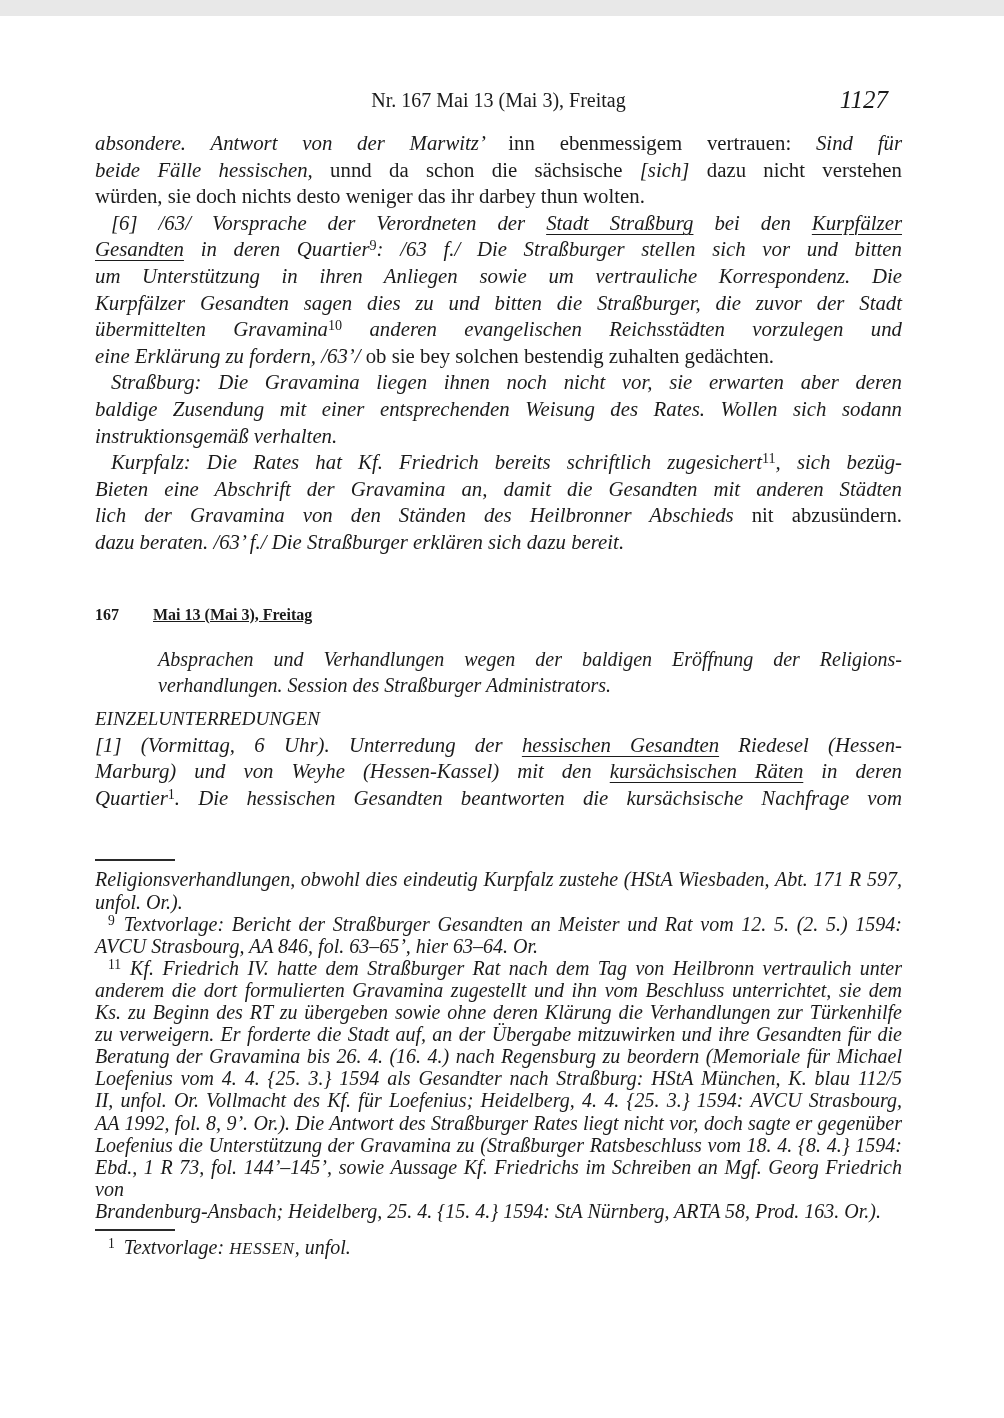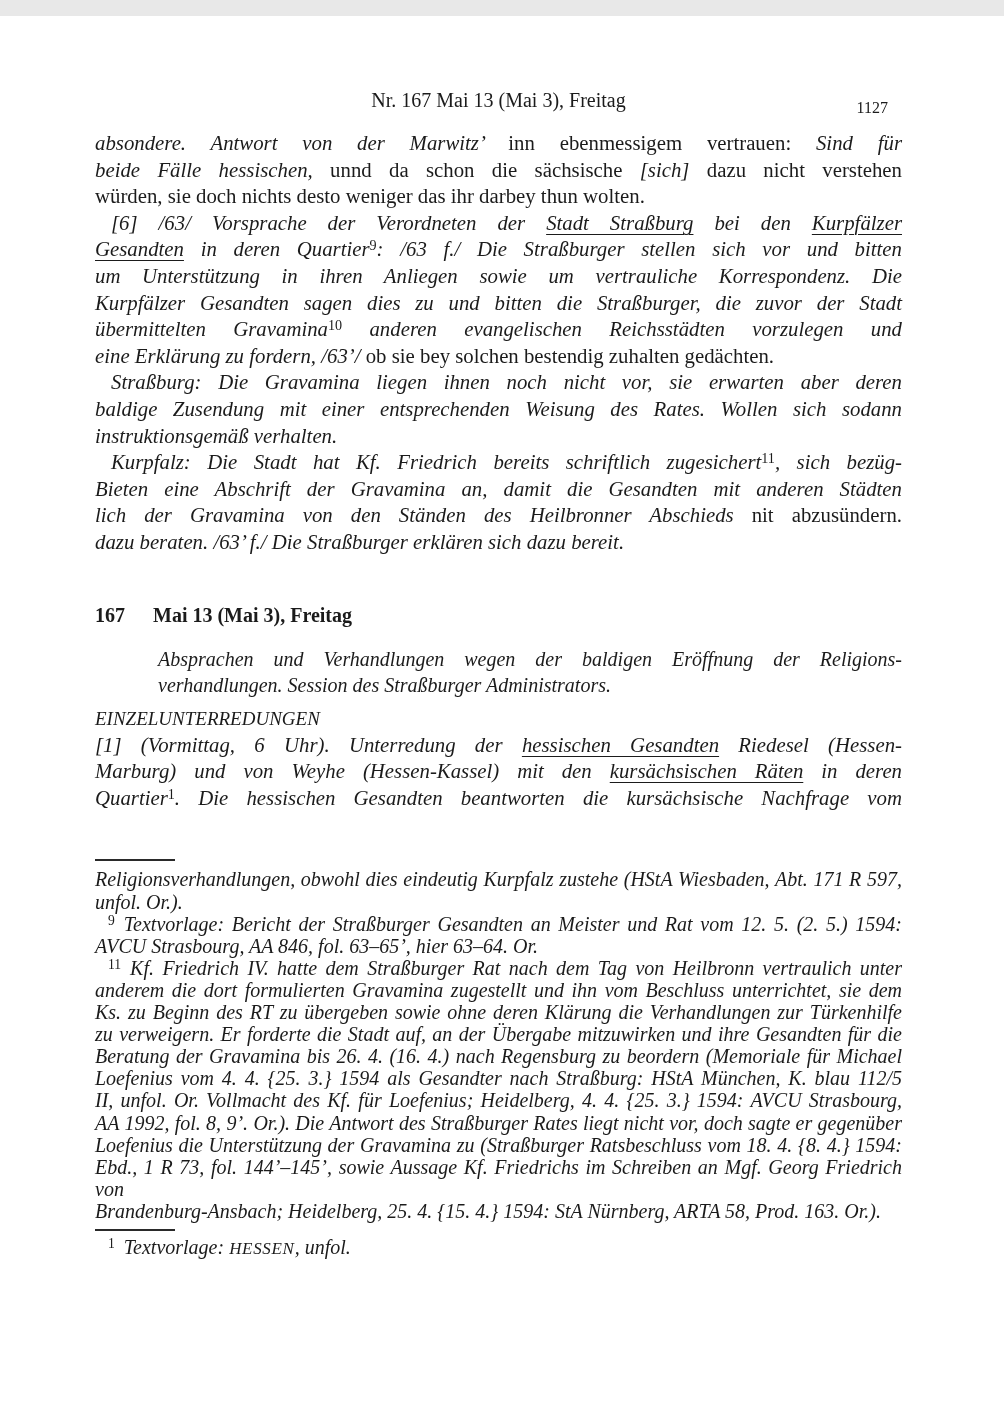--- a/index.html
+++ b/index.html
@@ -20,22 +20,23 @@
     position: relative;
     height: 26px;
     margin-bottom: 16px;
     font-size: 20px;
     line-height: 24px;
     text-align: center;
   }
   .pagenum {
     position: absolute;
     right: 14px;
-    top: 8px;
-    font-size: 16px;
+    top: 0;
+    font-size: 25px;
+    font-style: italic;
   }
   
   .bodytext { font-size: 20.8px; }
   .line {
     line-height: 26.6px;
     text-align: justify;
     text-align-last: justify;
     white-space: normal;
   }
   .line.last { text-align-last: left; }
@@ -52,23 +53,24 @@
     font-style: normal;
     font-size: 0.68em;
     position: relative;
     top: -0.45em;
     line-height: 0;
   }
   .run-sc { font-style: italic; font-size: 0.85em; letter-spacing: 0.04em; }
   
   .entry-heading {
     margin: 46px 0 0 0;
-    font-size: 20px;
+    font-size: 16px;
     font-weight: bold;
     line-height: 26px;
+    text-decoration: underline;
   }
   .entry-heading .num { display: inline-block; width: 58px; }
   
   .summary {
     margin-top: 18px;
     padding-left: 63px;
     font-size: 20px;
   }
   .section-heading {
     margin-top: 6px;
@@ -112,21 +114,21 @@
         <div class="line"><span class="run-i">Kurpfälzer Gesandten sagen dies zu und bitten die Straßburger, die zuvor der Stadt</span></div>
         <div class="line"><span class="run-i">übermittelten Gravamina</span><span class="run-sup">10</span><span class="run-i"> anderen evangelischen Reichsstädten vorzulegen und</span></div>
         <div class="line last"><span class="run-i">eine Erklärung zu fordern, /63’/ </span><span class="run-r">ob sie bey solchen bestendig zuhalten gedächten.</span></div>
       </div>
     <div class="para">
         <div class="line indent"><span class="run-i">Straßburg: Die Gravamina liegen ihnen noch nicht vor, sie erwarten aber deren</span></div>
         <div class="line"><span class="run-i">baldige Zusendung mit einer entsprechenden Weisung des Rates. Wollen sich sodann</span></div>
         <div class="line last"><span class="run-i">instruktionsgemäß verhalten.</span></div>
       </div>
     <div class="para">
-        <div class="line indent"><span class="run-i">Kurpfalz: Die Stadt hat Kf. Friedrich bereits schriftlich zugesichert</span><span class="run-sup">11</span><span class="run-i">, sich bezüg-</span></div>
+        <div class="line indent"><span class="run-i">Kurpfalz: Die Rates hat Kf. Friedrich bereits schriftlich zugesichert</span><span class="run-sup">11</span><span class="run-i">, sich bezüg-</span></div>
         <div class="line"><span class="run-i">Bieten eine Abschrift der Gravamina an, damit die Gesandten mit anderen Städten</span></div>
         <div class="line"><span class="run-i">lich der Gravamina von den Ständen des Heilbronner Abschieds </span><span class="run-r">nit abzusündern.</span></div>
         <div class="line last"><span class="run-i">dazu beraten. /63’ f./ Die Straßburger erklären sich dazu bereit.</span></div>
       </div>
 
     <div class="entry-heading">
       <span class="num">167</span><span>Mai 13 (Mai 3), Freitag</span>
     </div>
 
     <div class="para summary">

